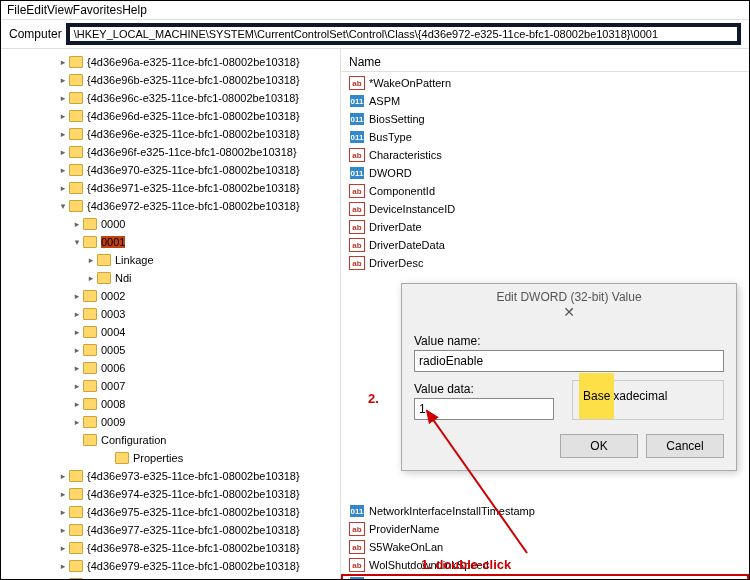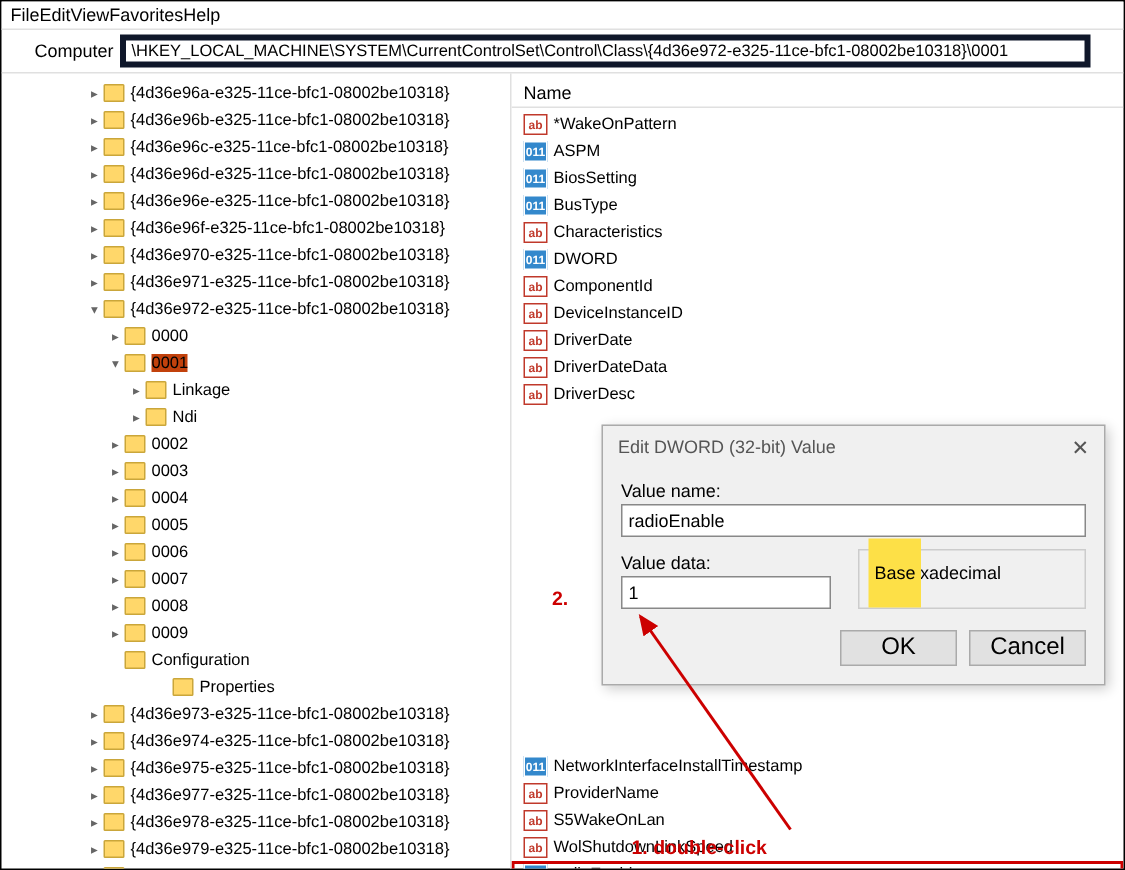--- a/index.html
+++ b/index.html
@@ -1,49 +1,49 @@
 <!DOCTYPE html>
 <html><head>
 <meta charset="utf-8">
 <style>
   * { box-sizing: border-box; margin: 0; padding: 0; }
   body { font-family: "Segoe UI", Tahoma, sans-serif; font-size: 12px; background: #fff; color: #000; width: 750px; height: 580px; overflow: hidden; position: relative; border: 1px solid #000; }
   .menubar { display: flex; padding: 2px 6px; background: #fff; border-bottom: 1px solid #e0e0e0; }
   .menubar span { cursor: default; }
-  .addressbar { display: flex; align-items: center; padding: 3px 22px; border-bottom: 1px solid #e0e0e0; }
+  .addressbar { display: flex; align-items: center; padding: 3px 8px; border-bottom: 1px solid #e0e0e0; }
   .addressbar .label { margin-right: 4px; }
   .addressbar .path { flex: 1; border: 4px solid #0f172a; padding: 1px 4px; font-size: 11px; white-space: nowrap; overflow: hidden; }
   .content { display: flex; height: calc(100% - 46px); }
   .tree-pane { width: 340px; border-right: 1px solid #e0e0e0; overflow: hidden; padding: 4px 0; }
   .list-pane { flex: 1; overflow: hidden; padding: 4px 0; }
   .list-header { padding: 2px 8px; border-bottom: 1px solid #e0e0e0; font-size: 12px; margin-bottom: 2px; }
   .tree-row { display: flex; align-items: center; height: 18px; white-space: nowrap; font-size: 11px; }
   .tree-row .chev { width: 12px; text-align: center; color: #666; font-size: 9px; }
   .tree-row .folder { width: 14px; height: 12px; background: #ffd76a; border: 1px solid #caa63a; border-radius: 1px; margin-right: 4px; display: inline-block; }
   .tree-row.selected .name { background: #c2410c; }
   .list-row { display: flex; align-items: center; height: 18px; padding-left: 8px; font-size: 11px; }
   .list-row .icon { width: 16px; height: 14px; margin-right: 4px; display: inline-flex; align-items: center; justify-content: center; font-size: 8px; font-weight: bold; border: 1px solid; }
   .ico-ab { color: #c0392b; border-color: #c0392b; background: #fff; }
   .ico-011 { color: #fff; border-color: #2266aa; background: #3388cc; }
   .list-row.selected { border: 2px solid #c00; padding-left: 6px; }
   .dialog { position: absolute; left: 400px; top: 282px; width: 336px; background: #f0f0f0; border: 1px solid #aaa; box-shadow: 2px 2px 8px rgba(0,0,0,0.2); font-size: 12px; }
-  .dialog .titlebar { display: flex; justify-content: space-between; align-items: center; padding: 6px 10px; color: #555; }
+  .dialog .titlebar { display: flex; justify-content: flex-start; align-items: center; padding: 6px 10px; color: #555; flex-direction: column; }
   .dialog .closebtn { font-size: 14px; color: #555; cursor: default; }
   .dialog .body { padding: 6px 12px 12px; }
   .dialog .fieldlabel { margin: 2px 0 2px; }
   .dialog input[type=text] { width: 100%; border: 1px solid #888; padding: 2px 4px; font-size: 12px; height: 22px; }
   .row2 { display: flex; gap: 18px; margin-top: 8px; }
   .col-val { width: 140px; }
   .col-val input { border: 2px solid #c00; }
   .col-base { flex: 1; border: 1px solid #ccc; padding: 6px 8px 8px; position: relative; }
   .col-base .legend { position: absolute; top: -8px; left: 6px; background: #fde047; padding: 16px 4px; }
   .radio { display: flex; align-items: center; gap: 4px; margin: 2px 0; }
   .radio input { margin: 0; }
   .btnrow { display: flex; justify-content: flex-end; gap: 8px; margin-top: 14px; }
-  .btnrow button { width: 78px; height: 24px; background: #e1e1e1; border: 1px solid #aaa; font-size: 16px; cursor: default; }
+  .btnrow button { width: 78px; height: 24px; background: #e1e1e1; border: 1px solid #aaa; font-size: 12px; cursor: default; }
   .annot { position: absolute; color: #c00; font-weight: bold; font-size: 13px; pointer-events: none; }
   .arrow { position: absolute; pointer-events: none; }
 </style>
 </head>
 <body>
 
 <div class="menubar">
   <span>File</span>
   <span>Edit</span>
   <span>View</span>

